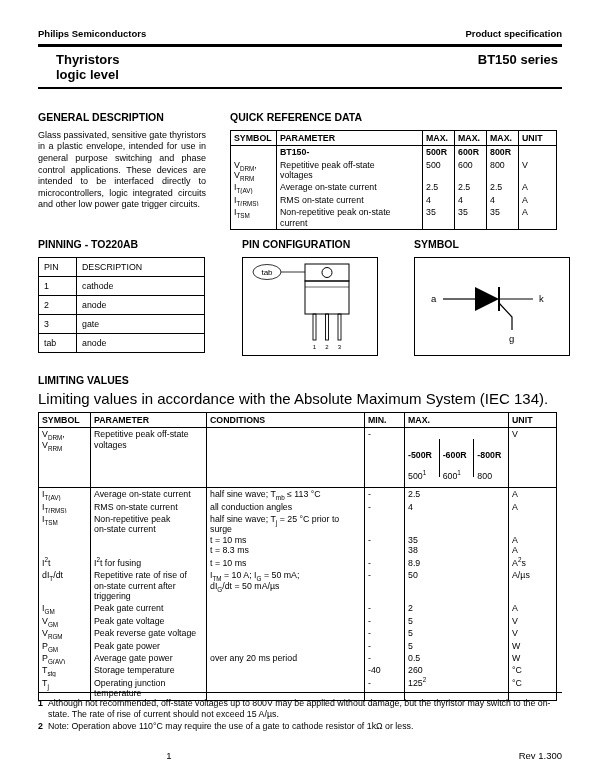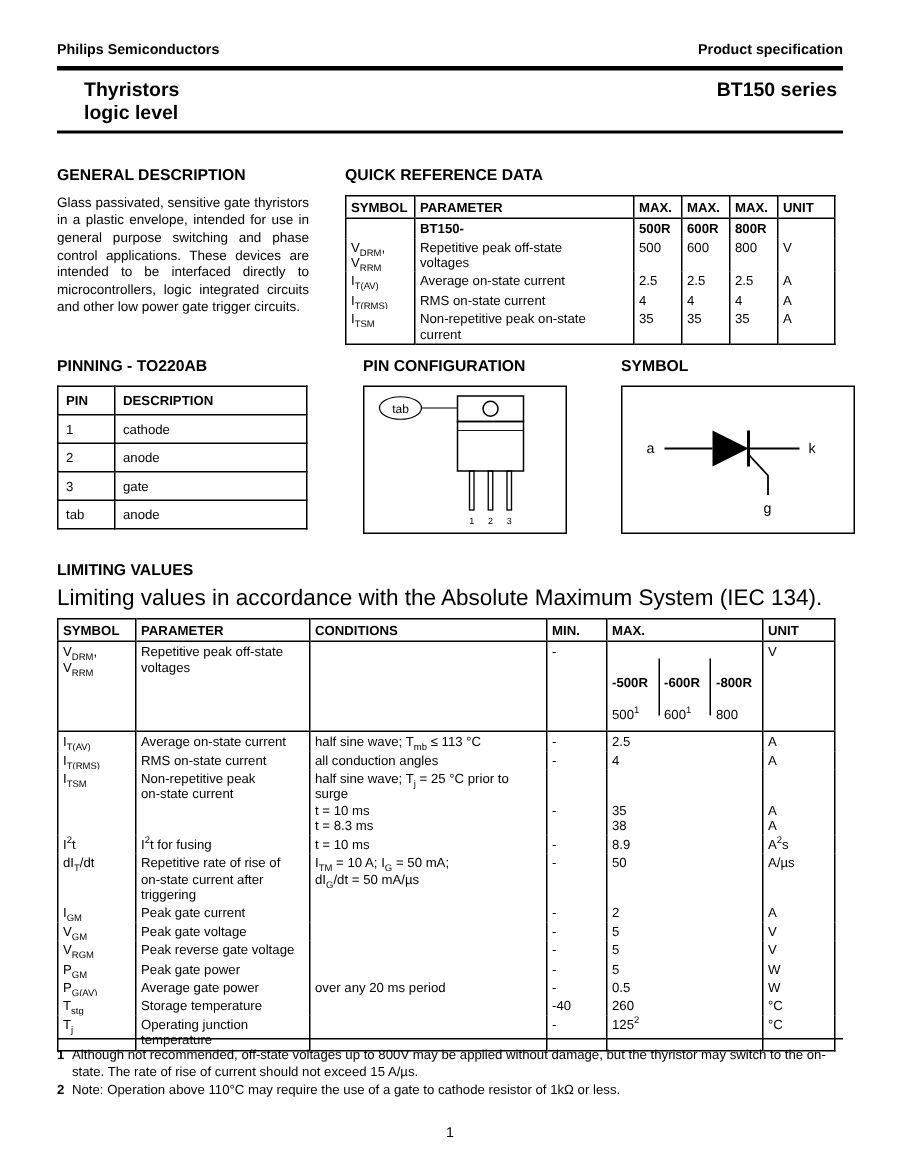--- a/index.html
+++ b/index.html
@@ -28,21 +28,21 @@
   table.dt th{font-weight:bold;border-bottom:1.2px solid #000;padding:2px 3px;}
   table.dt th+th,table.dt td+td{border-left:1px solid #000;}
   .c{text-align:center;}
   .r{text-align:right;}
   .b{font-weight:bold;}
   sub{font-size:0.72em;line-height:0;}
   sup{font-size:0.72em;line-height:0;}
   
   table.grid{border-collapse:collapse;table-layout:fixed;border:1.2px solid #000;}
   table.grid th,table.grid td{border:1px solid #000;font-size:8.8px;padding:4px 5px;text-align:left;}
-  table.grid th{font-weight:bold;}
+  table.grid th{font-weight:normal;}
   
   .lv-sect{margin-top:18px;}
   .lv-intro{font-size:15px;margin:0 0 5px 0;}
   tr.vrow td{border-bottom:1.2px solid #000;height:38px;}
   td.gradecell{padding:0 !important;}
   .grades{display:flex;height:38px;}
   .grade{flex:1;padding:1px 3px;box-sizing:border-box;}
   .grade+.grade{border-left:1px solid #000;}
   .gname{font-weight:bold;}
   
@@ -388,15 +388,16 @@
       <span>Although not recommended, off-state voltages up to 800V may be applied without damage, but the thyristor may switch to the on-state. The rate of rise of current should not exceed 15 A/µs.</span>
     </div>
     <div class="fn">
       <span class="fnm">2</span>
       <span>Note: Operation above 110°C may require the use of a gate to cathode resistor of 1kΩ or less.</span>
     </div>
   </div>
 
   <div class="footer">
     <span class="fc">1</span>
+    <span class="fr">Rev 1.300</span>
   </div>
 
 </div>
 
 </body></html>

